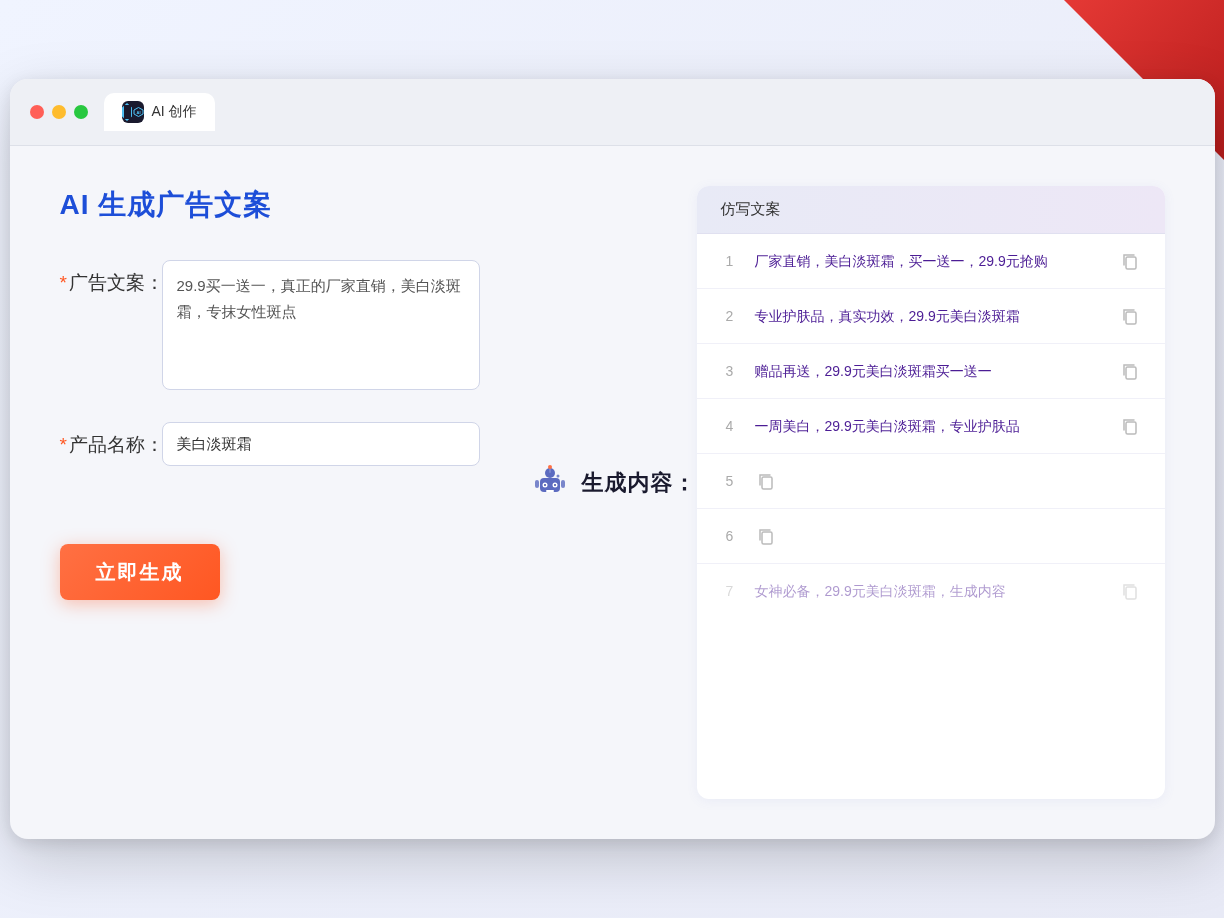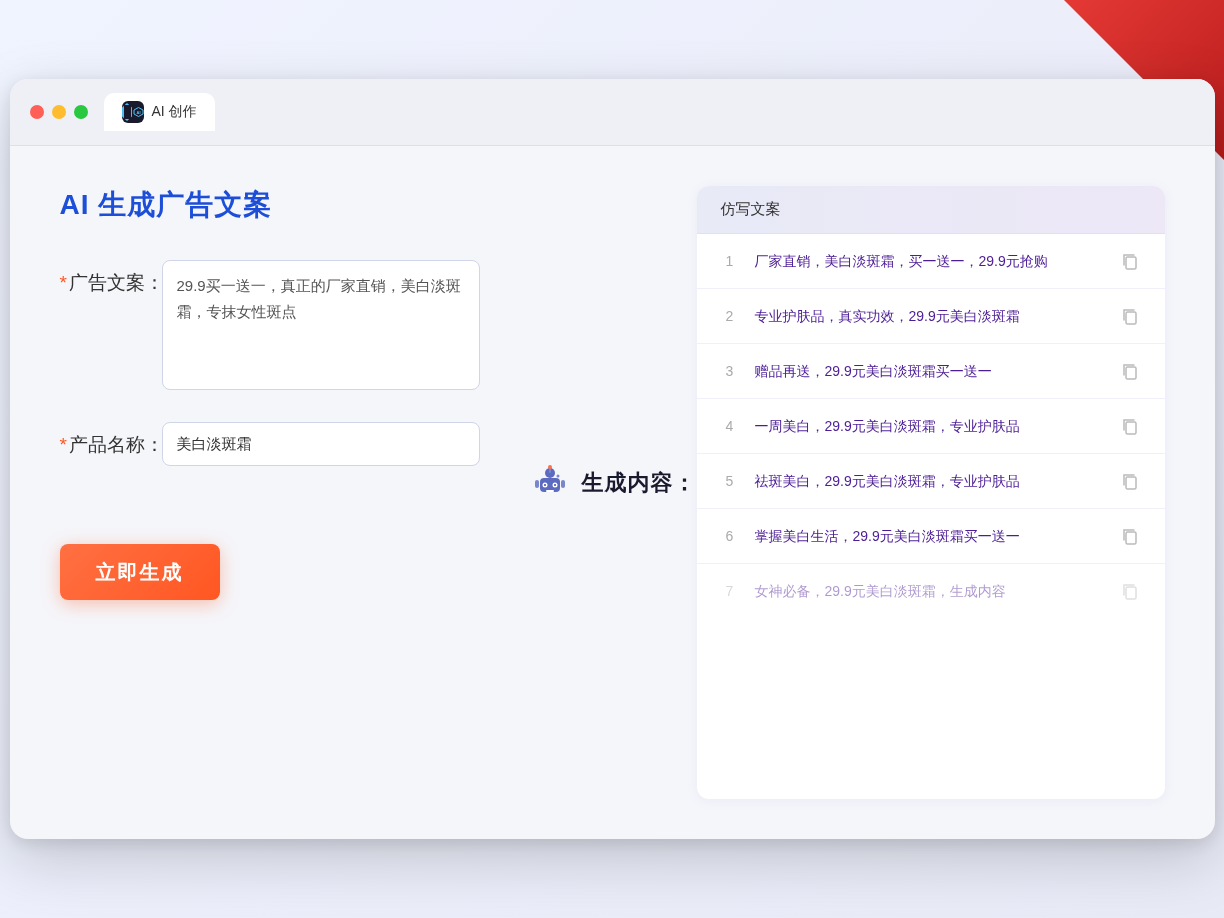--- a/index.html
+++ b/index.html
@@ -359,31 +359,29 @@
       <span class="item-text">一周美白，29.9元美白淡斑霜，专业护肤品</span>
       <span class="copy-icon">
         <svg class="copy-svg" viewBox="0 0 18 18">
           <rect x="5" y="5" width="10" height="12" rx="1.5" stroke="#bbb" stroke-width="1.5" fill="none"></rect>
           <path d="M3 13V3h10" stroke="#bbb" stroke-width="1.5" stroke-linecap="round" fill="none"></path>
         </svg>
       </span>
     </div>
             <div class="result-item">
       <span class="item-num">5</span>
-      <span class="item-text">祛斑美白，29.9元美白淡斑霜，专业护肤品</span>
       <span class="copy-icon">
         <svg class="copy-svg" viewBox="0 0 18 18">
           <rect x="5" y="5" width="10" height="12" rx="1.5" stroke="#bbb" stroke-width="1.5" fill="none"></rect>
           <path d="M3 13V3h10" stroke="#bbb" stroke-width="1.5" stroke-linecap="round" fill="none"></path>
         </svg>
       </span>
     </div>
             <div class="result-item">
       <span class="item-num">6</span>
-      <span class="item-text">掌握美白生活，29.9元美白淡斑霜买一送一</span>
       <span class="copy-icon">
         <svg class="copy-svg" viewBox="0 0 18 18">
           <rect x="5" y="5" width="10" height="12" rx="1.5" stroke="#bbb" stroke-width="1.5" fill="none"></rect>
           <path d="M3 13V3h10" stroke="#bbb" stroke-width="1.5" stroke-linecap="round" fill="none"></path>
         </svg>
       </span>
     </div>
             <div class="result-item dimmed">
       <span class="item-num">7</span>
       <span class="item-text">女神必备，29.9元美白淡斑霜，生成内容</span>

